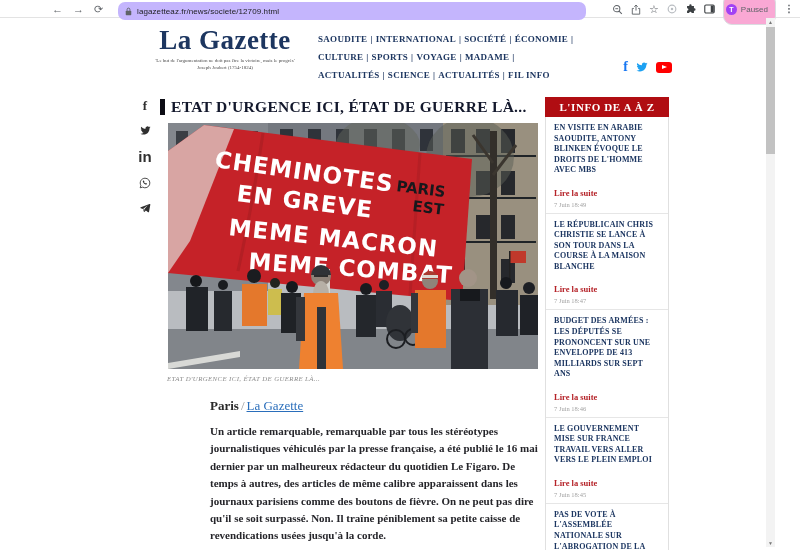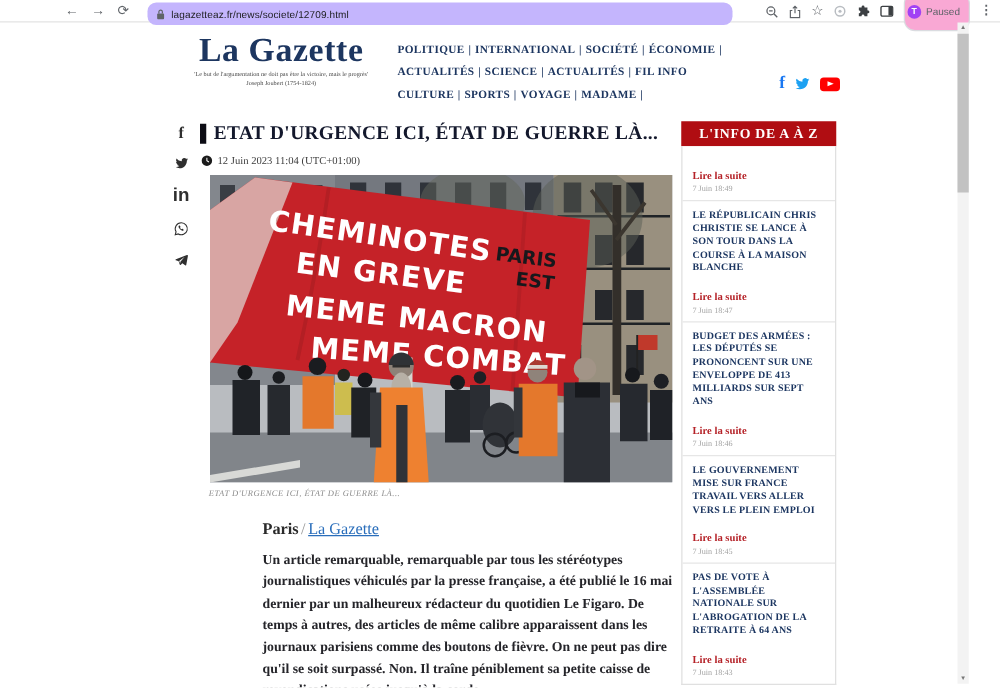--- a/index.html
+++ b/index.html
@@ -123,23 +123,23 @@
     </div>
   </div>
 
   <div class="logo-block">
     <div class="logo">La Gazette</div>
     <div class="tag tag1">'Le but de l'argumentation ne doit pas être la victoire, mais le progrès'</div>
     <div class="tag">Joseph Joubert (1754-1824)</div>
   </div>
 
   <nav class="main-nav" id="main-nav">
-      <div class="nav-row"><span>POLITIQUE</span><span class="nav-sep">|</span><span>INTERNATIONAL</span><span class="nav-sep">|</span><span>SOCIÉTÉ</span><span class="nav-sep">|</span><span>ÉCONOMIE</span><span class="nav-sep">|</span></div>
+      <div class="nav-row"><span>SAOUDITE</span><span class="nav-sep">|</span><span>INTERNATIONAL</span><span class="nav-sep">|</span><span>SOCIÉTÉ</span><span class="nav-sep">|</span><span>ÉCONOMIE</span><span class="nav-sep">|</span></div>
+      <div class="nav-row"><span>CULTURE</span><span class="nav-sep">|</span><span>SPORTS</span><span class="nav-sep">|</span><span>VOYAGE</span><span class="nav-sep">|</span><span>MADAME</span><span class="nav-sep">|</span></div>
       <div class="nav-row"><span>ACTUALITÉS</span><span class="nav-sep">|</span><span>SCIENCE</span><span class="nav-sep">|</span><span>ACTUALITÉS</span><span class="nav-sep">|</span><span>FIL INFO</span></div>
-      <div class="nav-row"><span>CULTURE</span><span class="nav-sep">|</span><span>SPORTS</span><span class="nav-sep">|</span><span>VOYAGE</span><span class="nav-sep">|</span><span>MADAME</span><span class="nav-sep">|</span></div>
     </nav>
 
 
   <div class="socials">
     <span class="fb-f">f</span>
     <svg width="14" height="12" viewBox="0 0 24 24">
         <path fill="#1da1f2" d="M23 5.1c-.8.4-1.7.6-2.6.8a4.5 4.5 0 0 0 2-2.5c-.9.5-1.8.9-2.9 1.1a4.5 4.5 0 0 0-7.7 4.1A12.8 12.8 0 0 1 2.5 3.9a4.5 4.5 0 0 0 1.4 6 4.4 4.4 0 0 1-2-.6v.1c0 2.2 1.5 4 3.6 4.4a4.6 4.6 0 0 1-2 .1 4.5 4.5 0 0 0 4.2 3.1A9 9 0 0 1 1 18.9a12.7 12.7 0 0 0 6.9 2c8.3 0 12.8-6.9 12.8-12.8v-.6c.9-.6 1.6-1.4 2.3-2.4z"></path>
       </svg>
     <span class="yt"></span>
   </div>
@@ -156,27 +156,20 @@
       </svg>
     <svg width="12" height="11" viewBox="0 0 24 24">
         <path fill="#2f2f2f" d="M21.9 4.3L2.7 11.7c-1 .4-1 1.6 0 2l4.8 1.5 1.8 5.6c.3.9 1.4 1.1 2 .5l2.6-2.5 4.9 3.6c.7.5 1.7.1 1.9-.8l3-16c.2-1-.7-1.8-1.8-1.3zM8.4 14.9l9.7-7.6-7.6 8.7-.4 3.4-1.7-4.5z"></path>
       </svg>
   </div>
 
   <article>
     <div class="h1row">
       <span class="h1bar"></span>
       <h1>ETAT D'URGENCE ICI, ÉTAT DE GUERRE LÀ...</h1>
-    </div>
-    <div class="date">
-      <svg width="9" height="9" viewBox="0 0 12 12">
-          <circle cx="6" cy="6" r="5.6" fill="#1b1b1b"></circle>
-          <path d="M6 3v3.2l2.2 1.2" stroke="#fff" stroke-width="1.1" fill="none"></path>
-        </svg>
-      <span>12 Juin 2023 11:04 (UTC+01:00)</span>
     </div>
 
     <svg class="photo" viewBox="0 0 370 246" preserveAspectRatio="none">
       <rect width="370" height="246" fill="#b9bcc0"></rect>
 
       <rect x="0" y="0" width="100" height="168" fill="#83878d"></rect>
       <g fill="#3a3e44">
         <rect x="8" y="8" width="12" height="20"></rect>
           <rect x="30" y="8" width="12" height="20"></rect>
           <rect x="54" y="8" width="12" height="20"></rect>
@@ -291,20 +284,21 @@
     <div class="byline">
       <span class="city">Paris</span><span class="sep">/</span><a>La Gazette</a>
     </div>
     <p class="body">Un article remarquable, remarquable par tous les stéréotypes journalistiques véhiculés par la presse française, a été publié le 16 mai dernier par un malheureux rédacteur du quotidien Le Figaro. De temps à autres, des articles de même calibre apparaissent dans les journaux parisiens comme des boutons de fièvre. On ne peut pas dire qu'il se soit surpassé. Non. Il traîne péniblement sa petite caisse de revendications usées jusqu'à la corde.</p>
   </article>
 
   <aside>
     <div class="aside-head">L'INFO DE A À Z</div>
     <div class="aside-list" id="aside-list">
         <div class="aside-item">
+          <div class="ai-t">EN VISITE EN ARABIE SAOUDITE, ANTONY BLINKEN ÉVOQUE LE DROITS DE L'HOMME AVEC MBS</div>
           <div class="ai-more">Lire la suite</div>
           <div class="ai-d">7 Juin 18:49</div>
         </div>
         <div class="aside-item">
           <div class="ai-t">LE RÉPUBLICAIN CHRIS CHRISTIE SE LANCE À SON TOUR DANS LA COURSE À LA MAISON BLANCHE</div>
           <div class="ai-more">Lire la suite</div>
           <div class="ai-d">7 Juin 18:47</div>
         </div>
         <div class="aside-item">
           <div class="ai-t">BUDGET DES ARMÉES : LES DÉPUTÉS SE PRONONCENT SUR UNE ENVELOPPE DE 413 MILLIARDS SUR SEPT ANS</div>

